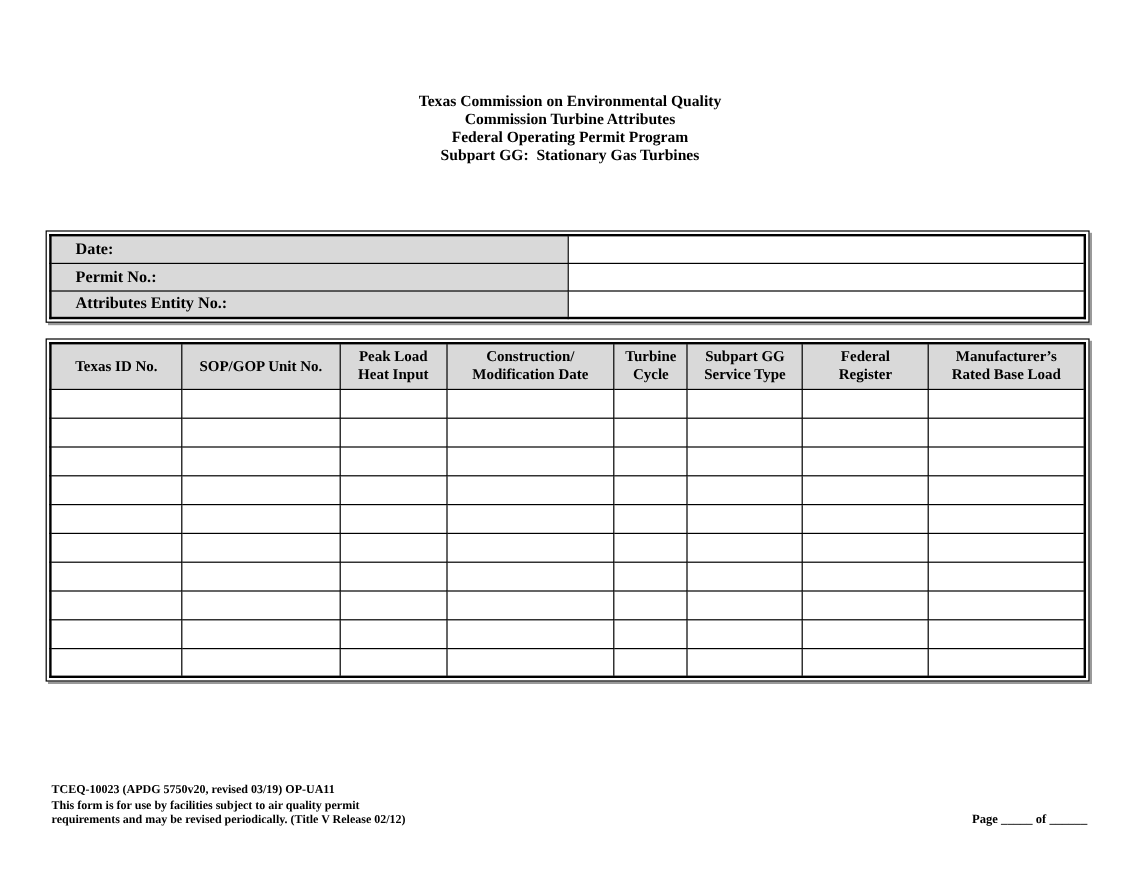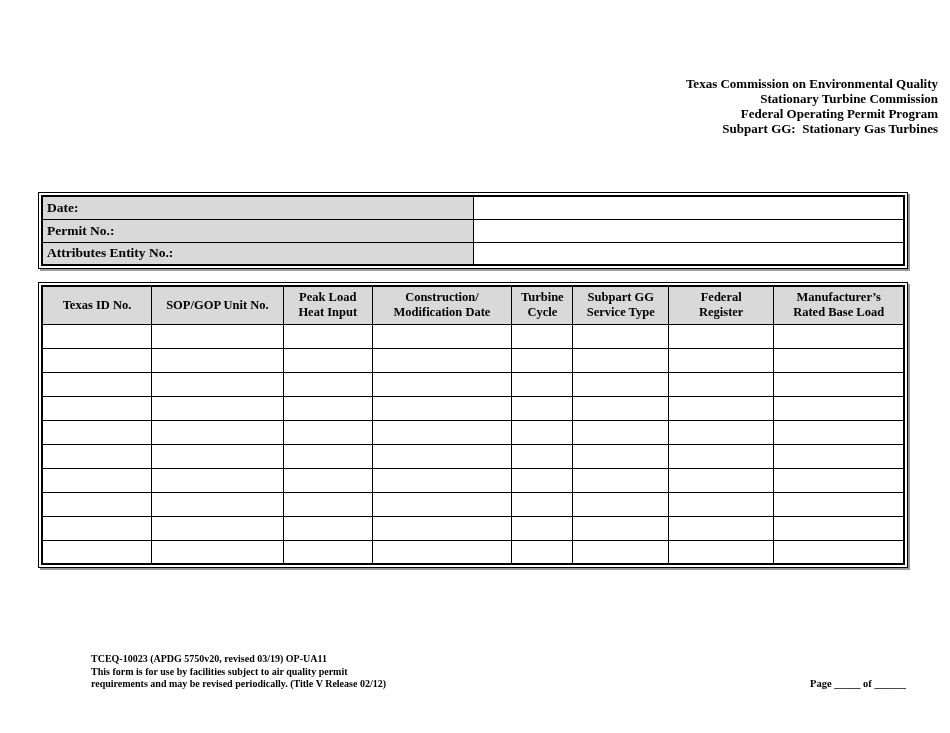--- a/index.html
+++ b/index.html
@@ -8,22 +8,22 @@
     font-family: "Liberation Serif", "DejaVu Serif", serif;
     color: #000;
     position: relative;
     overflow: hidden;
   }
   .page { position: absolute; inset: 0; background: #fff; }
 
   
   .title-block {
     position: absolute;
-    top: 76px; left: 0; right: 12px;
-    text-align: right;
+    top: 76px; left: 0; right: 0;
+    text-align: center;
   }
   .title-line {
     font-weight: bold;
     font-size: 13px;
     line-height: 15px;
     white-space: pre;
   }
 
   
   .tbl-wrap {
@@ -47,21 +47,21 @@
 
   
   .info-wrap { top: 192px; }
   .info-table th {
     background: #d9d9d9;
     width: 50%;
     text-align: left;
     font-weight: bold;
     font-size: 13.5px;
     height: 23px;
-    padding: 1px 2px 1px 4px;
+    padding: 1px 2px 1px 20px;
   }
   .info-table td {
     background: #fff;
     height: 23px;
   }
 
   
   .main-wrap { top: 282px; }
   .main-table th {
     background: #d9d9d9;
@@ -81,39 +81,38 @@
   
   .footer-left {
     position: absolute;
     left: 43px;
     top: 653px;
   }
   .footnote-line {
     font-weight: bold;
     font-size: 10px;
     line-height: 12.5px;
-    margin-left: 48px;
   }
   .page-of {
     position: absolute;
     right: 44px;
     top: 678px;
     font-weight: bold;
     font-size: 10.5px;
     white-space: pre;
   }
 </style>
 </head>
 <body>
 
 <div class="page">
 
   <div class="title-block" id="title-block">
       <div class="title-line">Texas Commission on Environmental Quality</div>
-      <div class="title-line">Stationary Turbine Commission</div>
+      <div class="title-line">Commission Turbine Attributes</div>
       <div class="title-line">Federal Operating Permit Program</div>
       <div class="title-line">Subpart GG:  Stationary Gas Turbines</div>
     </div>
 
   <div class="tbl-wrap info-wrap">
     <table class="info-table">
       <tbody id="info-body">
           <tr>
             <th>Date:</th>
             <td></td>

